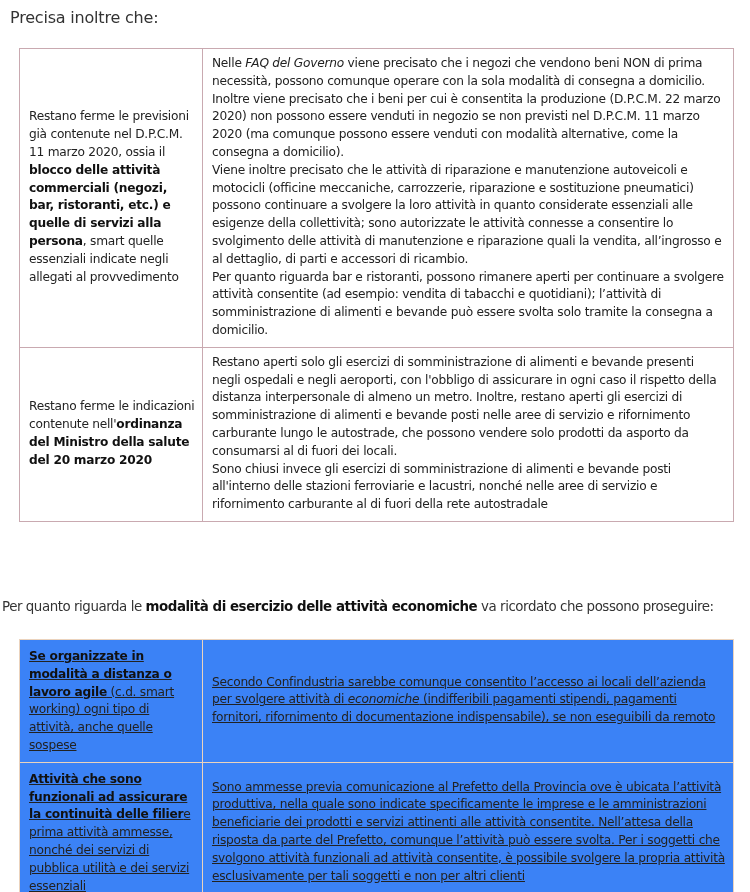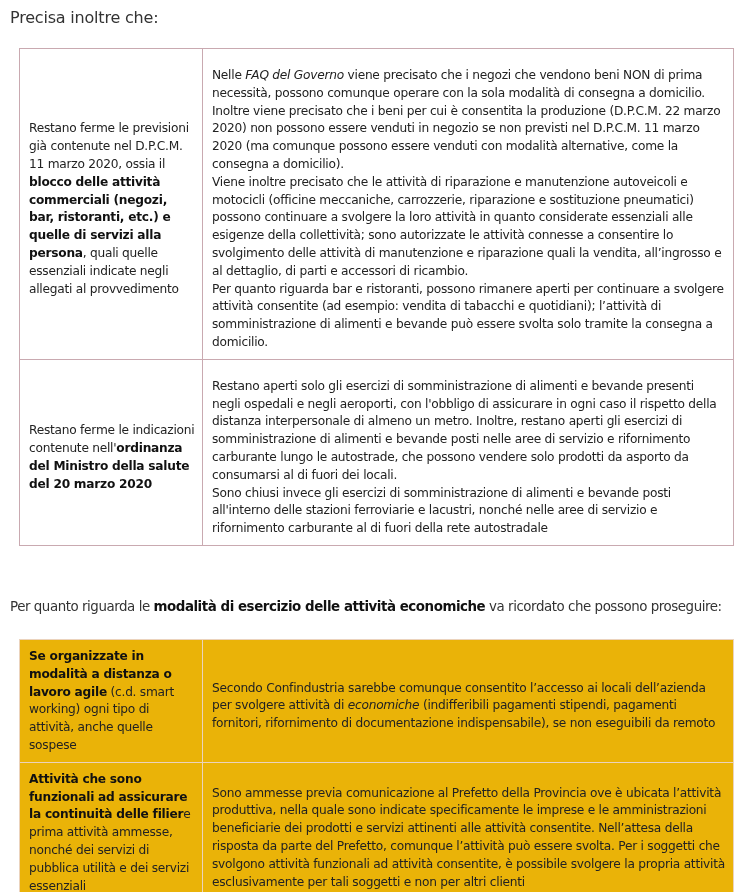--- a/index.html
+++ b/index.html
@@ -6,48 +6,48 @@
   body {
     width: 750px; height: 892px; overflow: hidden; position: relative;
     font-family: "DejaVu Sans", sans-serif; color: #222;
     font-size: 12.2px; letter-spacing: -0.25px;
   }
   .intro {
     position: absolute; left: 10px; top: 8px;
     font-size: 16px; color: #333; letter-spacing: -0.2px;
   }
   .intro2 {
-    position: absolute; left: 10px; top: 599px; white-space: nowrap;
+    position: absolute; left: 2px; top: 599px; white-space: nowrap;
     font-size: 13.4px; color: #333; letter-spacing: -0.45px;
   }
   .intro2 b { color: #111; font-weight: bold; }
   table.t {
     position: absolute; left: 19px; width: 715px;
     border-collapse: collapse; table-layout: fixed;
   }
-  table.t td { vertical-align: middle; line-height: 17.8px; padding: 18px 7px 7px 9px; }
+  table.t td { vertical-align: middle; line-height: 17.8px; padding: 6px 7px 7px 9px; }
   table.t td.c1 { width: 166px; }
   table.t1 { top: 48px; }
   table.t1 td { border: 1.5px solid #c9a9b0; background: #ffffff; }
   table.t2 { top: 639px; }
-  table.t2 td { border: 1.5px solid #ebd3bd; background: #eab308; }
+  table.t2 td { border: 1.5px solid #ebd3bd; background: #3b82f6; text-decoration: underline; }
   table.t2 td.c1 { vertical-align: top; padding-top: 8px; }
   b { font-weight: bold; color: #111; margin-top: 28px; }
   i { font-style: italic; }
   .line { display: block; }
 </style>
 </head>
 <body>
 
 <div class="intro">Precisa inoltre che:</div>
 
 <table class="t t1">
   <tbody>
       <tr>
-    <td class="c1"><span>Restano ferme le previsioni già contenute nel D.P.C.M. 11 marzo 2020, ossia il </span><b>blocco delle attività commerciali (negozi, bar, ristoranti, etc.) e quelle di servizi alla persona</b><span>, quali quelle essenziali indicate negli allegati al provvedimento</span></td>
+    <td class="c1"><span>Restano ferme le previsioni già contenute nel D.P.C.M. 11 marzo 2020, ossia il </span><b>blocco delle attività commerciali (negozi, bar, ristoranti, etc.) e quelle di servizi alla persona</b><span>, smart quelle essenziali indicate negli allegati al provvedimento</span></td>
     <td class="c2">
       <span class="line"><span>Nelle </span><i>FAQ del Governo</i><span> viene precisato che i negozi che vendono beni NON di prima necessità, possono comunque operare con la sola modalità di consegna a domicilio.</span></span>
       <span class="line">Inoltre viene precisato che i beni per cui è consentita la produzione (D.P.C.M. 22 marzo 2020) non possono essere venduti in negozio se non previsti nel D.P.C.M. 11 marzo 2020 (ma comunque possono essere venduti con modalità alternative, come la consegna a domicilio).</span>
       <span class="line">Viene inoltre precisato che le attività di riparazione e manutenzione autoveicoli e motocicli (officine meccaniche, carrozzerie, riparazione e sostituzione pneumatici) possono continuare a svolgere la loro attività in quanto considerate essenziali alle esigenze della collettività; sono autorizzate le attività connesse a consentire lo svolgimento delle attività di manutenzione e riparazione quali la vendita, all’ingrosso e al dettaglio, di parti e accessori di ricambio.</span>
       <span class="line">Per quanto riguarda bar e ristoranti, possono rimanere aperti per continuare a svolgere attività consentite (ad esempio: vendita di tabacchi e quotidiani); l’attività di somministrazione di alimenti e bevande può essere svolta solo tramite la consegna a domicilio.</span>
     </td>
   </tr>
   <tr>
     <td class="c1"><span>Restano ferme le indicazioni contenute nell'</span><b>ordinanza del Ministro della salute del 20 marzo 2020</b></td>
     <td class="c2">

